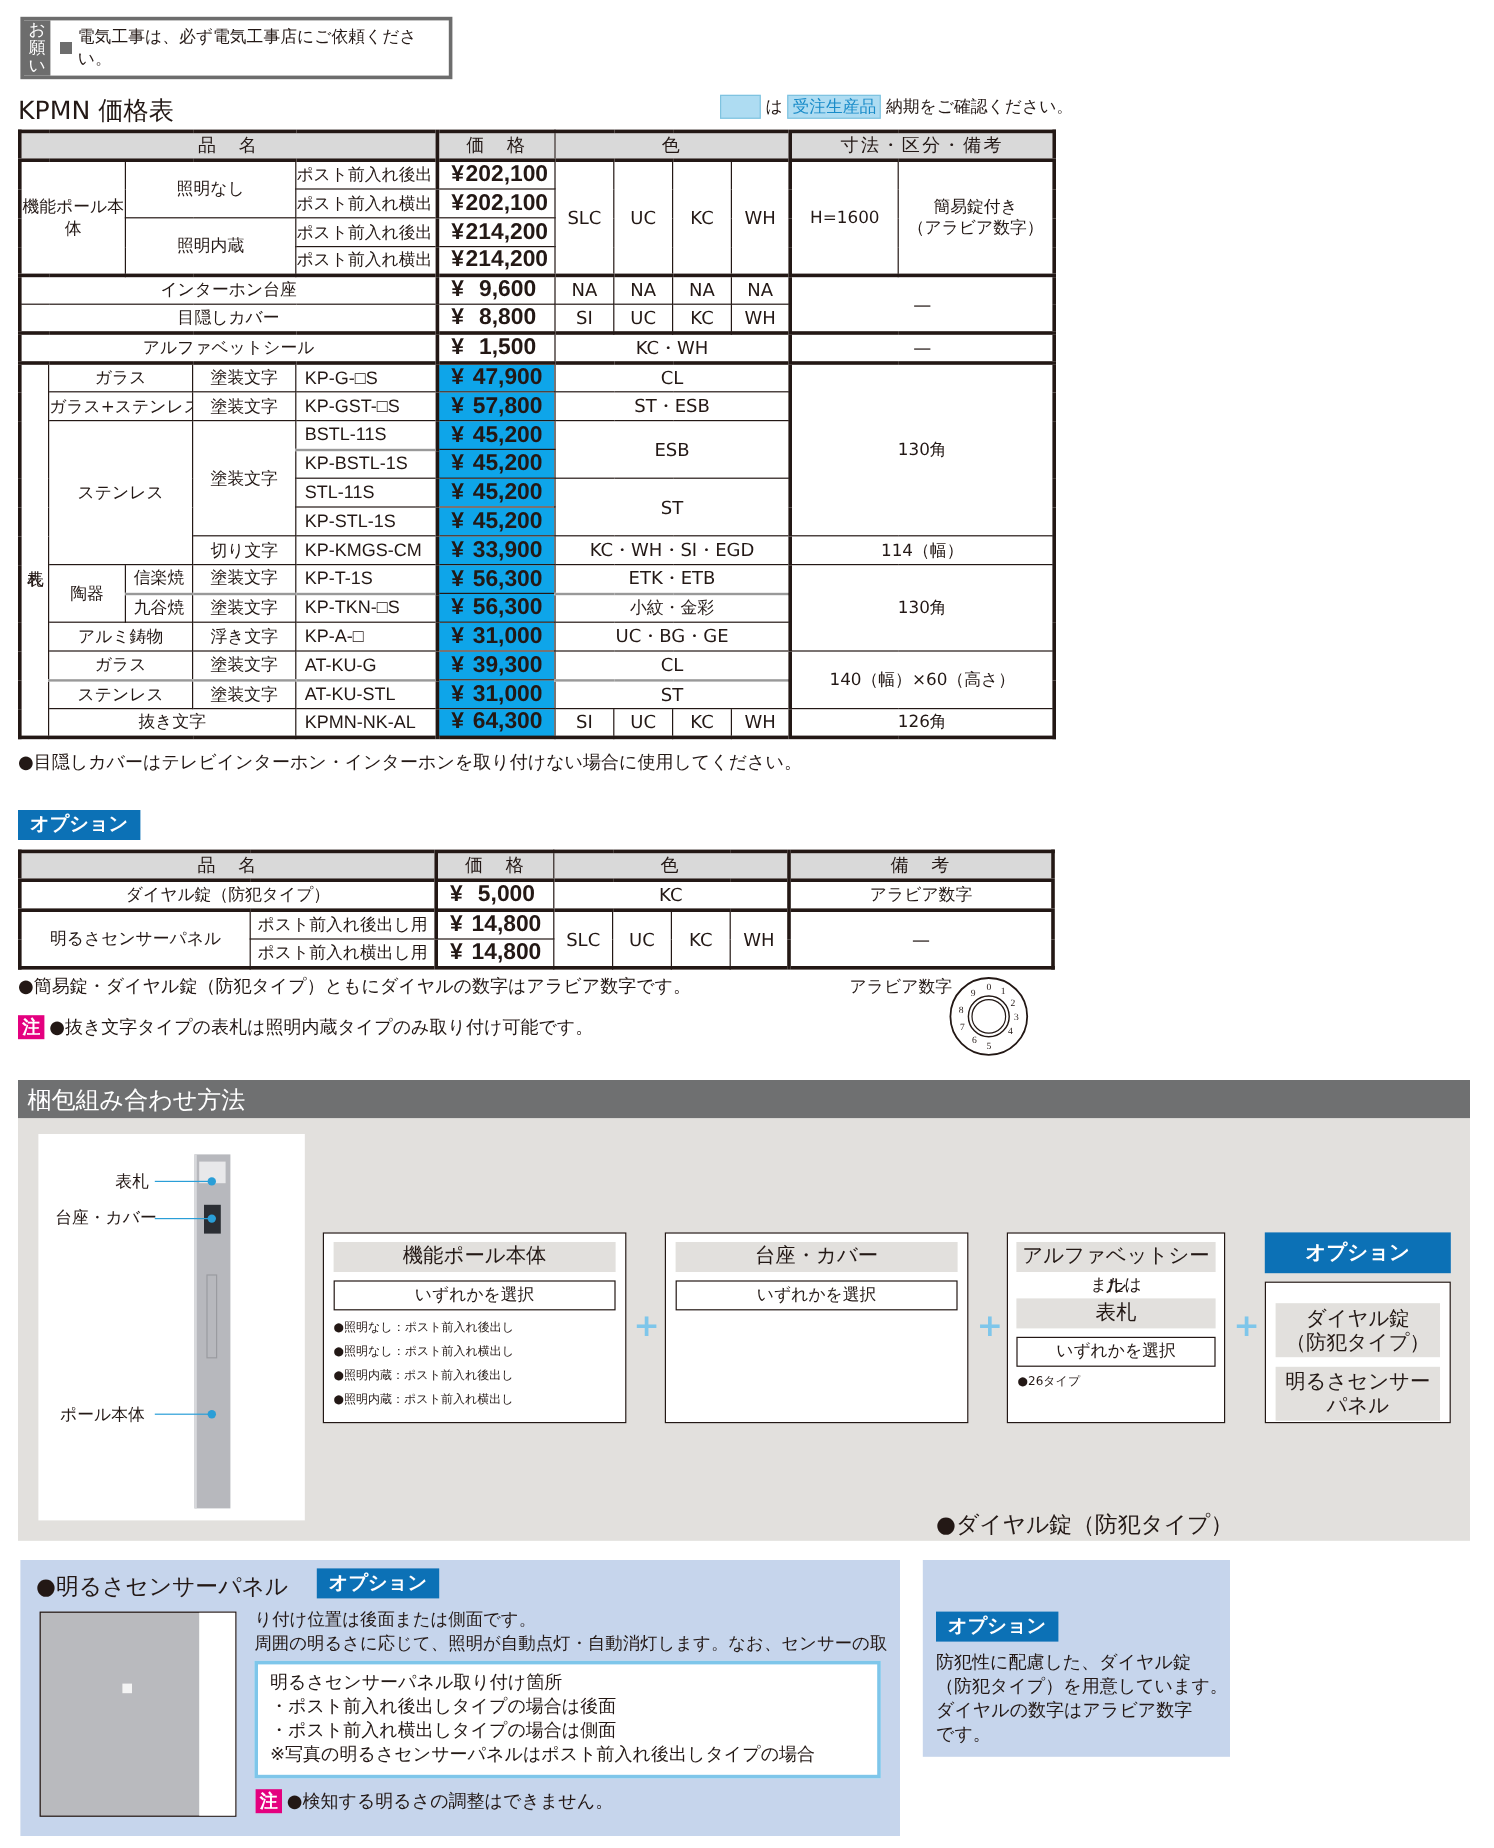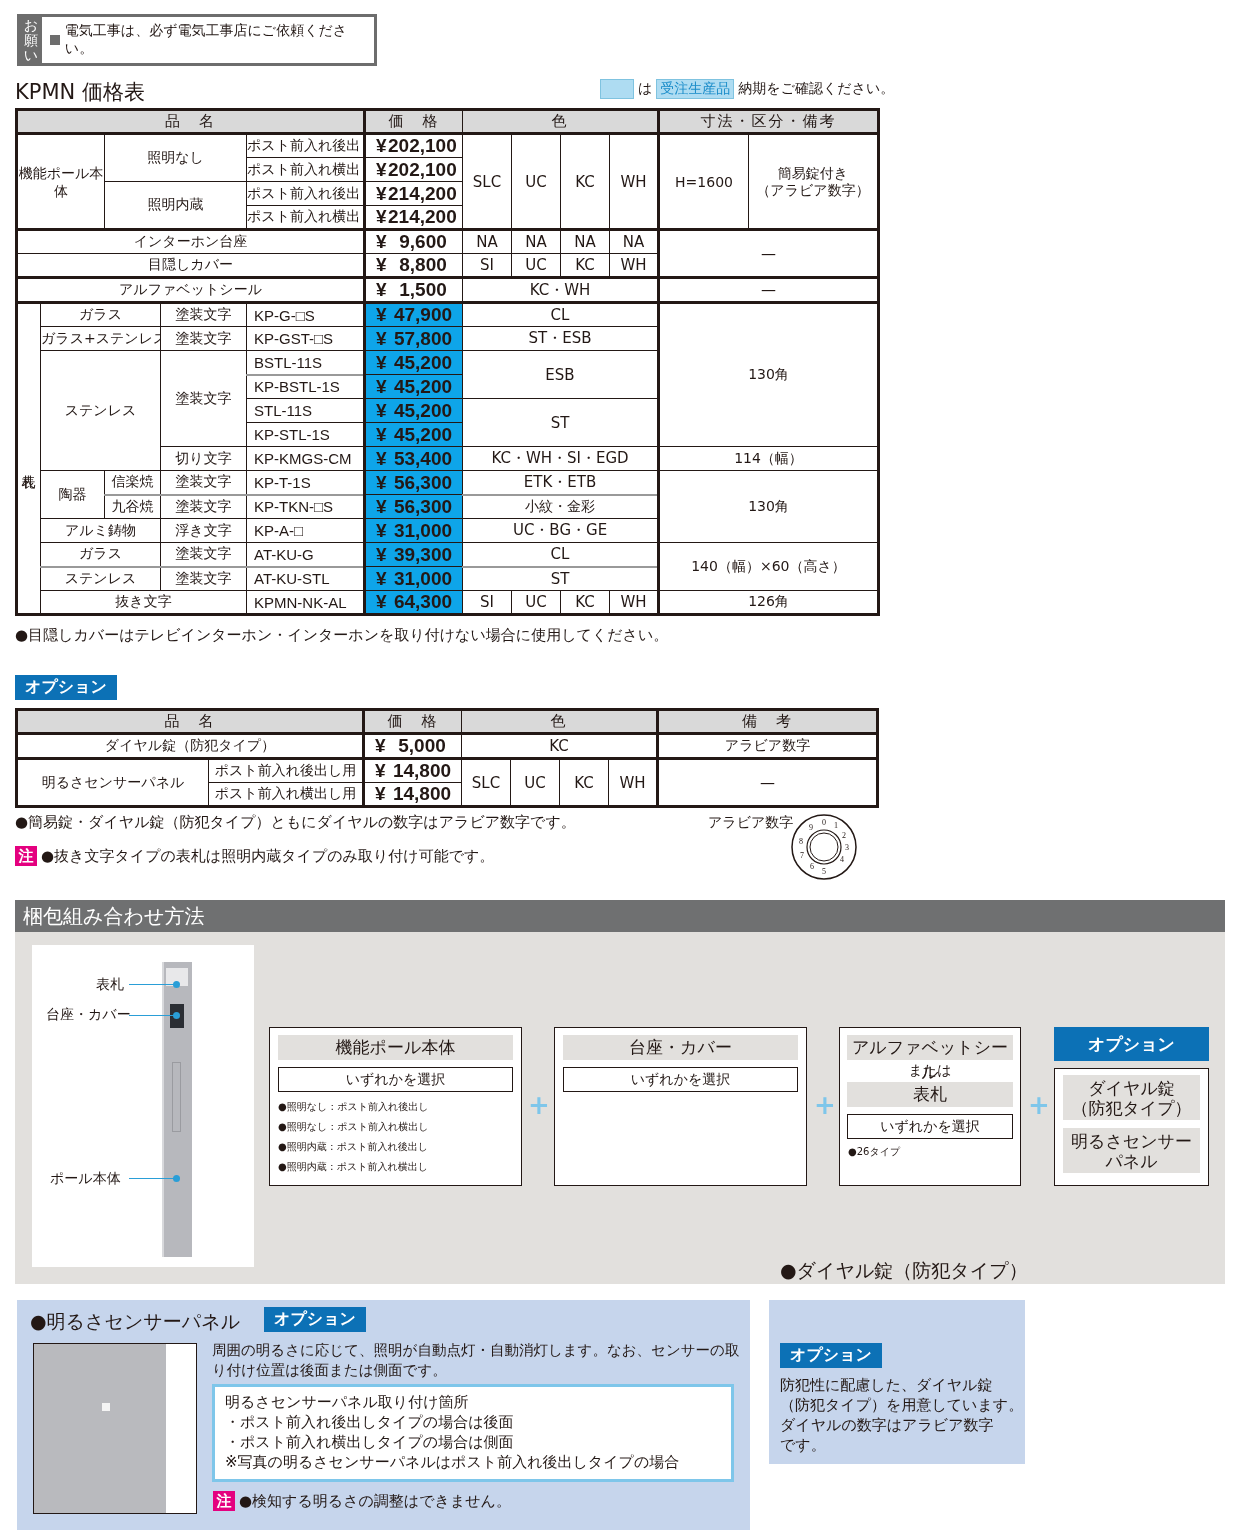--- a/index.html
+++ b/index.html
@@ -193,21 +193,21 @@
     <td class="price blue thick-l"><span class="yen">¥</span><span class="amt">45,200</span></td>
     <td colspan="4" rowspan="2">ST</td>
   </tr>
   <tr style="height:24px">
     <td class="code">KP-STL-1S</td>
     <td class="price blue thick-l"><span class="yen">¥</span><span class="amt">45,200</span></td>
   </tr>
   <tr style="height:24px">
     <td class="small">切り文字</td>
     <td class="code">KP-KMGS-CM</td>
-    <td class="price blue thick-l"><span class="yen">¥</span><span class="amt">53,400</span></td>
+    <td class="price blue thick-l"><span class="yen">¥</span><span class="amt">33,900</span></td>
     <td colspan="4">KC・WH・SI・EGD</td>
     <td colspan="2" class="thick-l small">114（幅）</td>
   </tr>
   <tr style="height:24px">
     <td rowspan="2" class="small">陶器</td>
     <td class="small">信楽焼</td>
     <td class="small">塗装文字</td>
     <td class="code">KP-T-1S</td>
     <td class="price blue thick-l"><span class="yen">¥</span><span class="amt">56,300</span></td>
     <td colspan="4">ETK・ETB</td>
@@ -368,40 +368,40 @@
   <div class="card-head" style="margin:2px 7px 0; height:25px; line-height:25px;">表札</div>
   <div class="choose" style="margin:7px 7px 0;">いずれかを選択</div>
   <div class="card-list" style="margin:3px 8px 0;">
     <div>●26タイプ</div>
   </div>
 </div>
 <div class="abs plus" style="left:1028px; top:1090px;">+</div>
 
 <div class="abs" style="left:1054px; top:1027px; width:155px; height:34px; background:#0c71b6; color:#fff; font-size:17px; text-align:center; line-height:34px; font-weight:bold;">オプション</div>
 <div class="abs card" style="left:1054px; top:1068px; width:155px; height:118px;">
-  <div class="card-head" style="margin:6px 8px 0; height:45px; line-height:20px; padding-top:3px;">
+  <div class="card-head" style="margin:17px 8px 0; height:45px; line-height:20px; padding-top:3px;">
     <div>ダイヤル錠</div>
       <div>（防犯タイプ）</div>
   </div>
   <div class="card-head" style="margin:8px 8px 0; height:45px; line-height:20px; padding-top:3px;">
     <div>明るさセンサー</div>
       <div>パネル</div>
   </div>
 </div>
 
 <div class="abs panel" style="left:17px; top:1300px; width:733px; height:230px;"></div>
 <div class="abs panel-title" style="left:30px; top:1309px;">●明るさセンサーパネル</div>
 <div class="abs opt-badge" style="left:264px; top:1307px;">オプション</div>
 <div class="abs" style="left:33px; top:1343px; width:164px; height:171px; background:#b9babe; border:1px solid #231815;">
   <div style="position:absolute; right:0; top:0; width:30px; height:100%; background:#fff;"></div>
   <div style="position:absolute; left:68px; top:59px; width:8px; height:8px; background:#f4f4f4;"></div>
 </div>
 <div class="abs" style="left:212px; top:1340px; width:530px; font-size:14.5px; line-height:20px;">
-  <div>周囲の明るさに応じて、照明が自動点灯・自動消灯します。なお、センサーの取</div>
-    <div>り付け位置は後面または側面です。</div>
+  <div>り付け位置は後面または側面です。</div>
+    <div>周囲の明るさに応じて、照明が自動点灯・自動消灯します。なお、センサーの取</div>
 </div>
 <div class="abs mount-box" style="left:212px; top:1384px; width:522px; height:98px;">
   <div>明るさセンサーパネル取り付け箇所</div>
   <div>・ポスト前入れ後出しタイプの場合は後面</div>
   <div>・ポスト前入れ横出しタイプの場合は側面</div>
   <div>※写真の明るさセンサーパネルはポスト前入れ後出しタイプの場合</div>
 </div>
 <div class="abs" style="left:213px; top:1491px; display:flex; align-items:center; gap:4px; font-size:15px;">
   <span class="chu">注</span>
   <span>●検知する明るさの調整はできません。</span>

